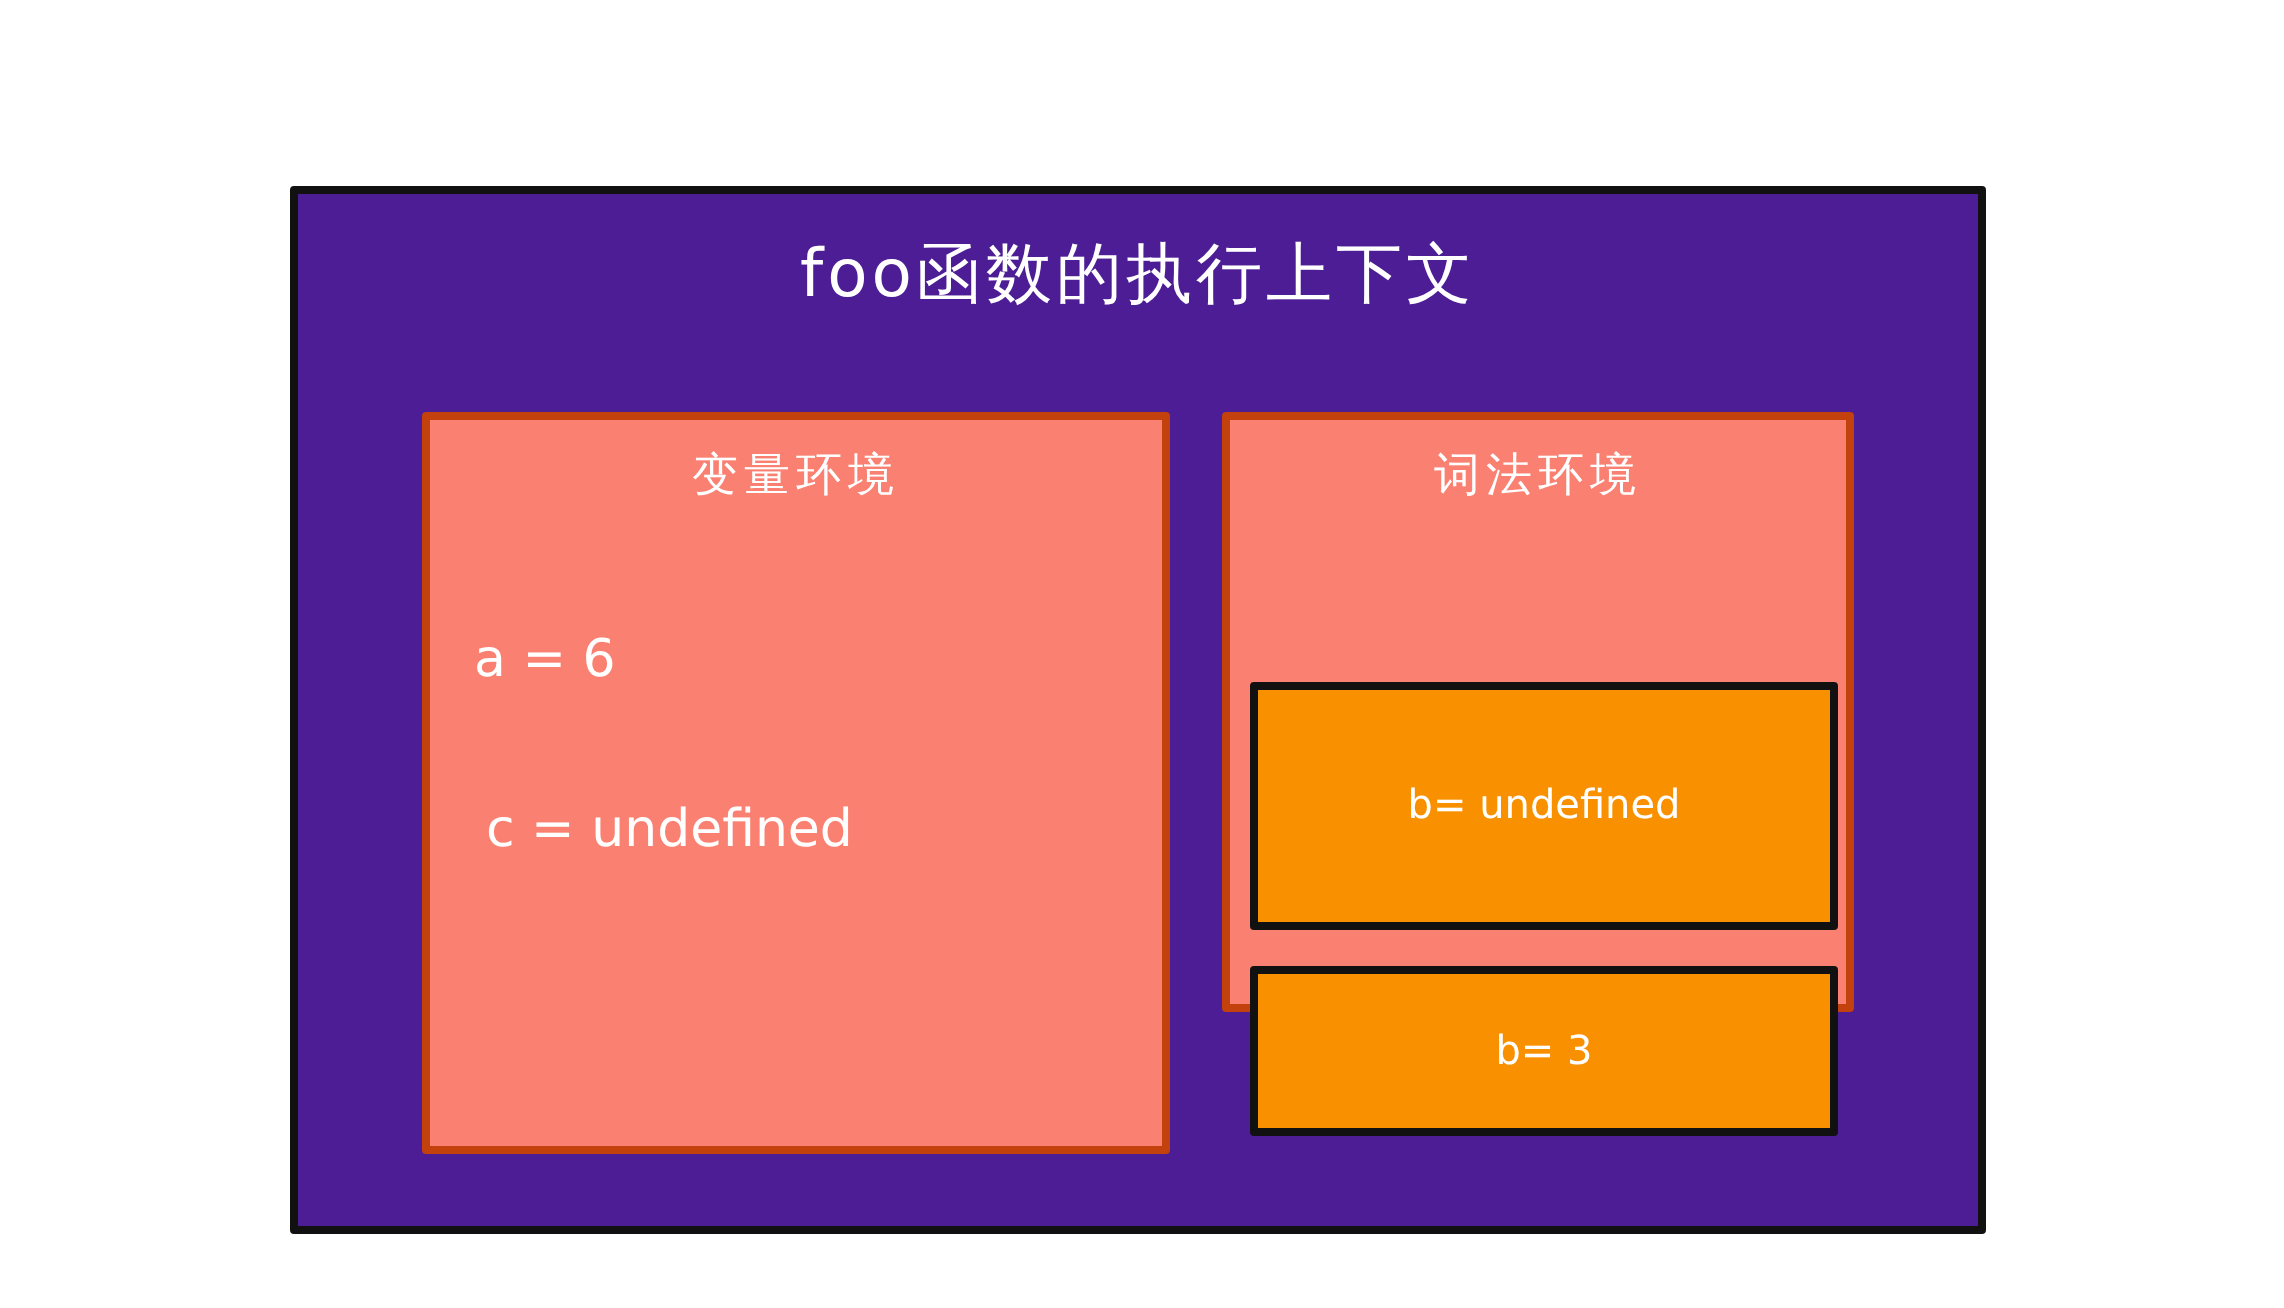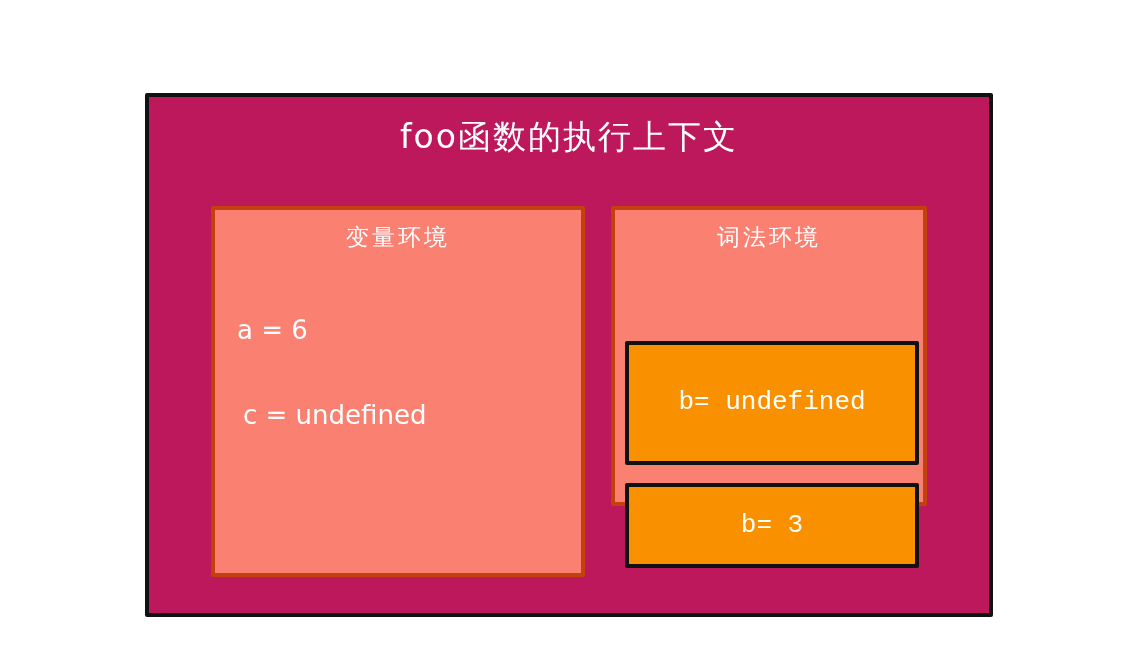--- a/index.html
+++ b/index.html
@@ -15,21 +15,21 @@
     overflow: hidden;
   }
 
   
   .exec-context {
     position: absolute;
     left: 145px;
     top: 93px;
     width: 848px;
     height: 524px;
-    background: #be185d;
+    background: #4c1d95;
     border: 4px solid #111111;
     box-sizing: border-box;
     border-radius: 2px;
   }
 
   .exec-title {
     position: absolute;
     left: 0;
     top: 18px;
     width: 100%;
@@ -63,21 +63,20 @@
   .panel-variable {
     left: 0;
     width: 374px;
     height: 371px;
   }
 
   .panel-lexical {
     left: 400px;
     width: 316px;
     height: 300px;
-    font-family: Liberation Mono, monospace;
   }
 
   .panel-title {
     position: absolute;
     left: 0;
     top: 12px;
     width: 100%;
     text-align: center;
     color: #ffffff;
     font-size: 23px;
@@ -107,21 +106,21 @@
     display: flex;
     flex-direction: column;
     align-items: center;
     justify-content: center;
   }
   .scope-box-1 { top: 131px; height: 124px; }
   .scope-box-2 { top: 273px; height: 85px; }
 
   .scope-line {
     color: #ffffff;
-    font-size: 26px;
+    font-size: 20px;
     line-height: 1.38;
     white-space: nowrap;
   }
 </style>
 </head>
 <body>
 
 <div class="exec-context">
 
   <div class="exec-title">foo函数的执行上下文</div>

